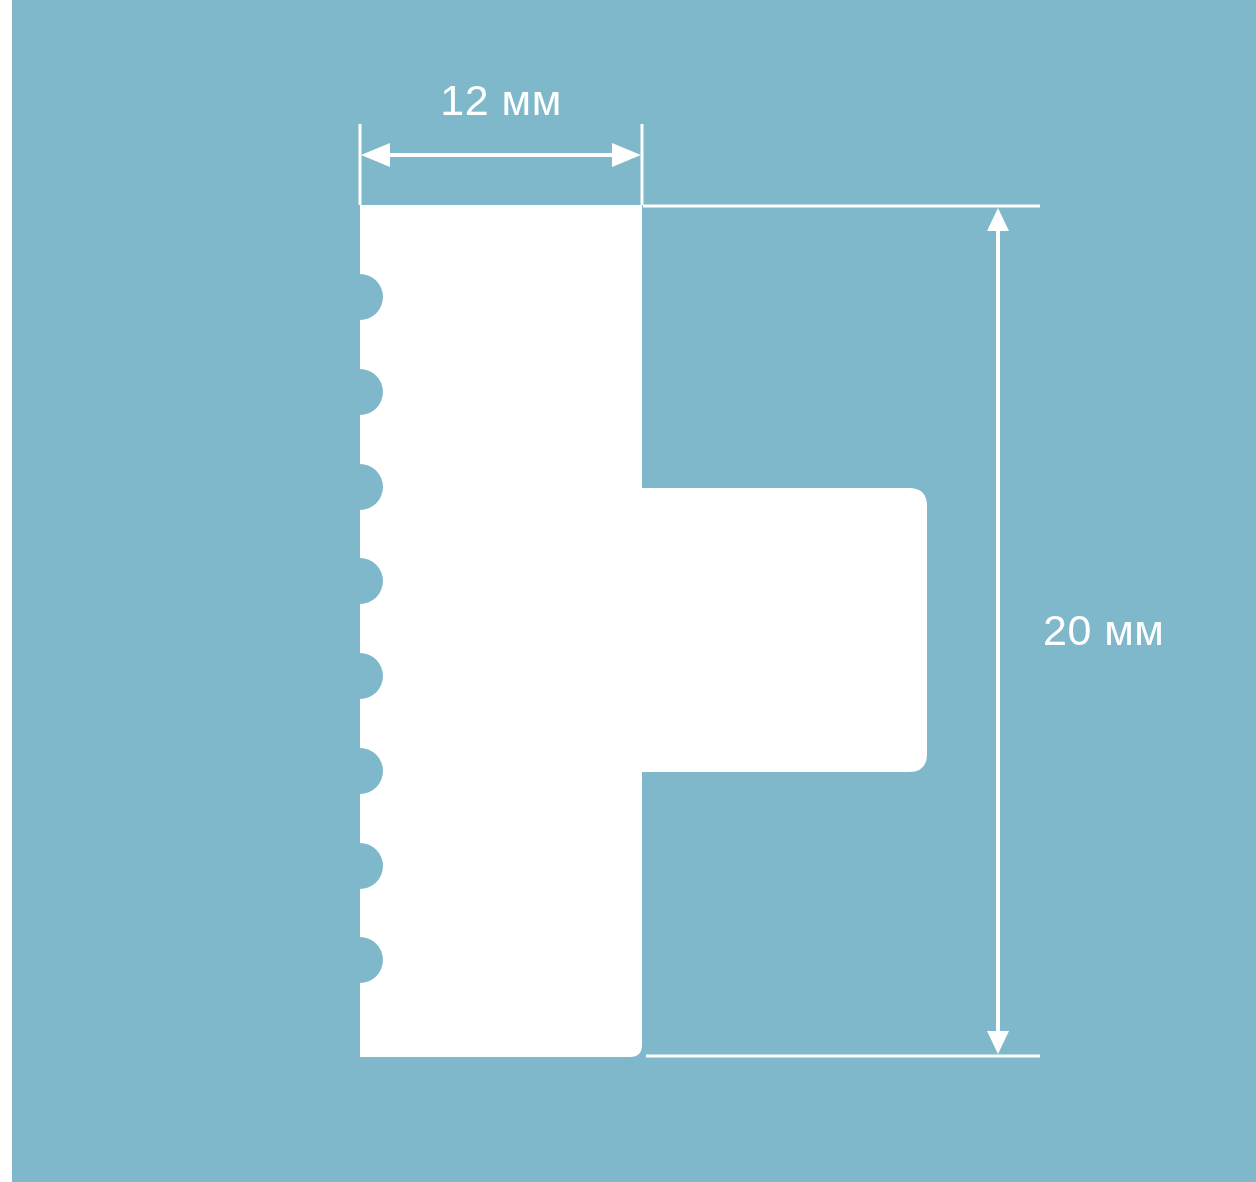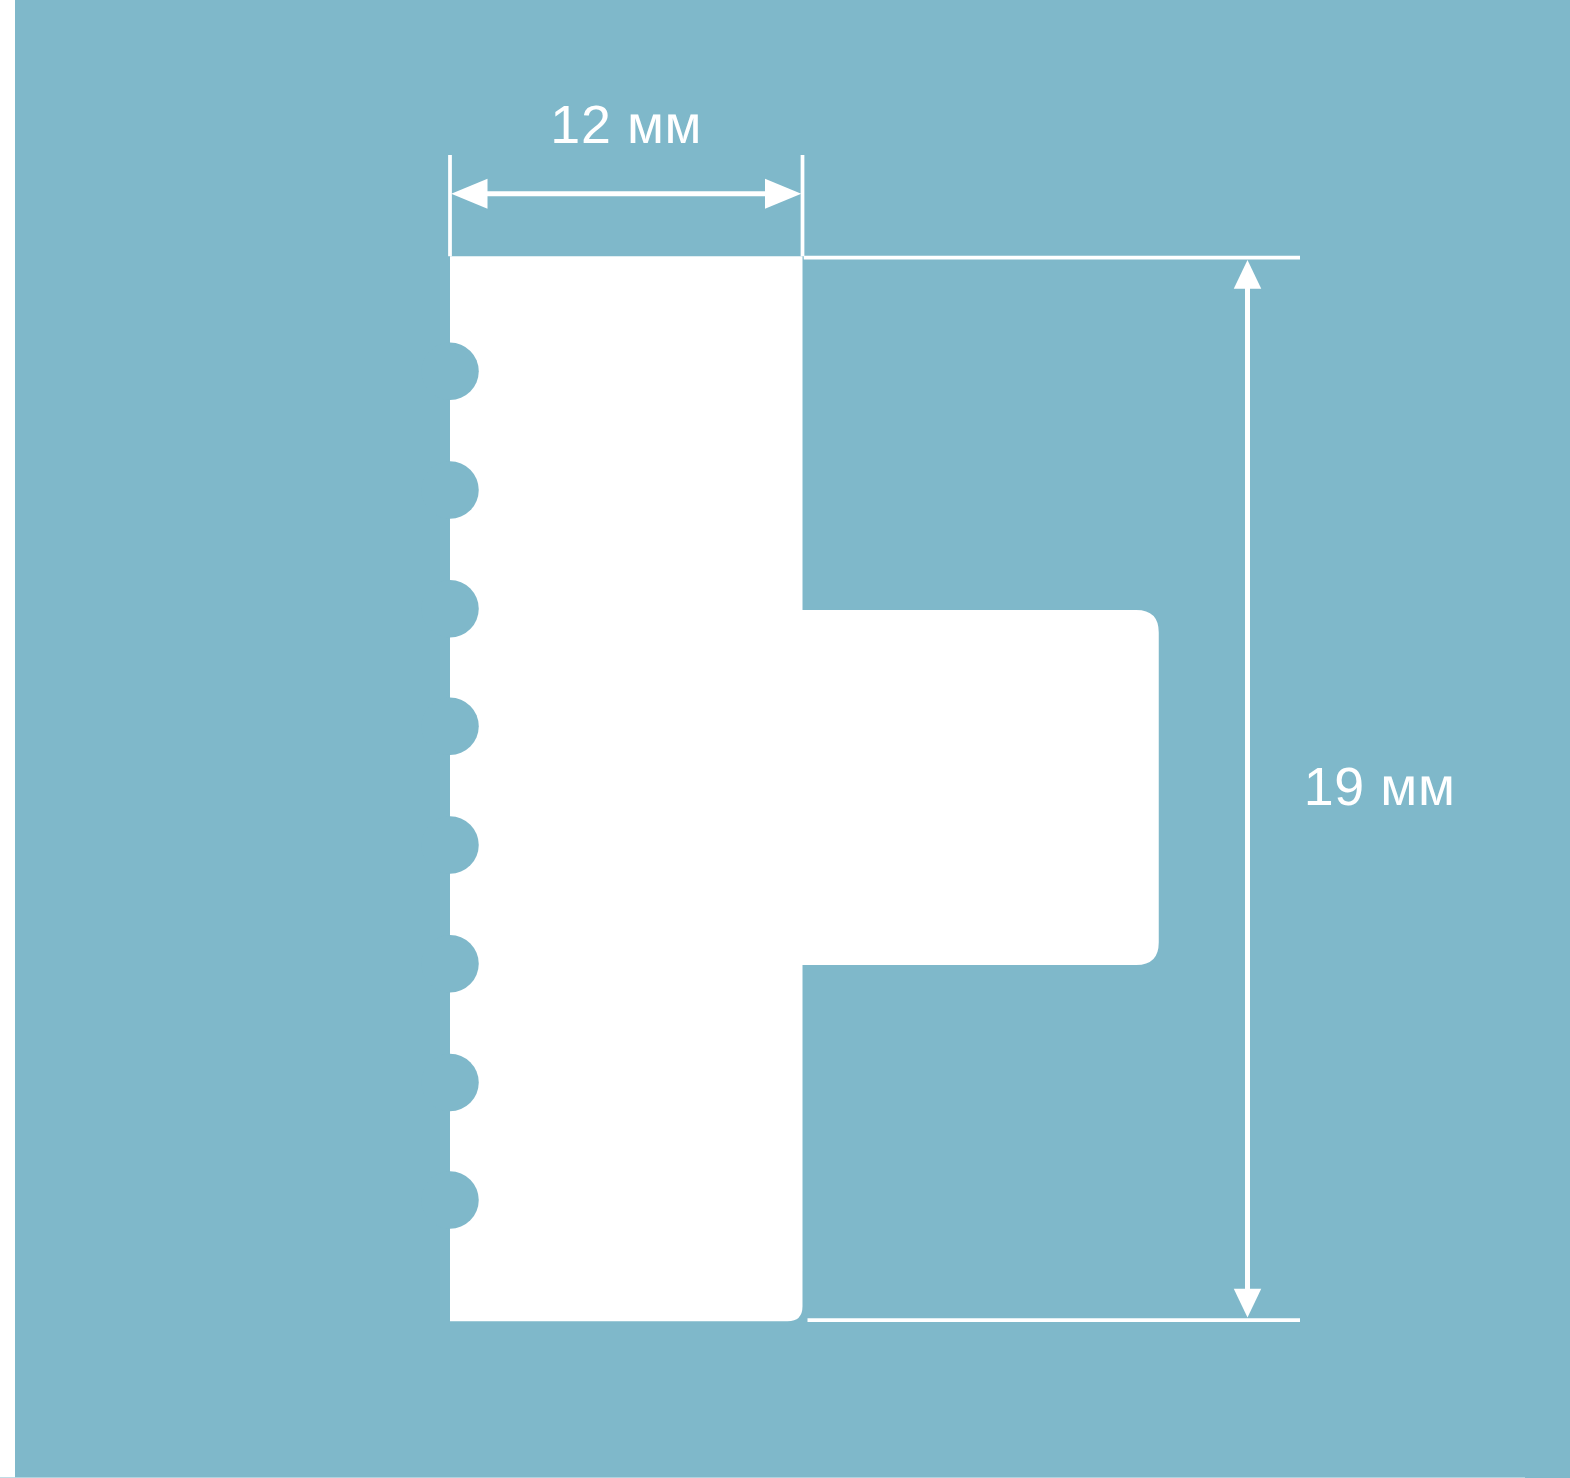--- a/index.html
+++ b/index.html
@@ -84,15 +84,15 @@
       <line x1="631" y1="206" x2="1028" y2="206" stroke-width="3" fill="none"></line>
       <line x1="634" y1="1056" x2="1028" y2="1056" stroke-width="3" fill="none"></line>
       <line x1="986" y1="228" x2="986" y2="1034" stroke-width="4" fill="none"></line>
       <polygon stroke="none" points="986,208 975,231 997,231"></polygon>
       <polygon stroke="none" points="986,1054 975,1031 997,1031"></polygon>
     </g>
   </svg>
 
   <div class="dim-label width">12 мм</div>
 
-  <div class="dim-label height">19 мм</div>
+  <div class="dim-label height">20 мм</div>
 
 </div>
 
 </body></html>

